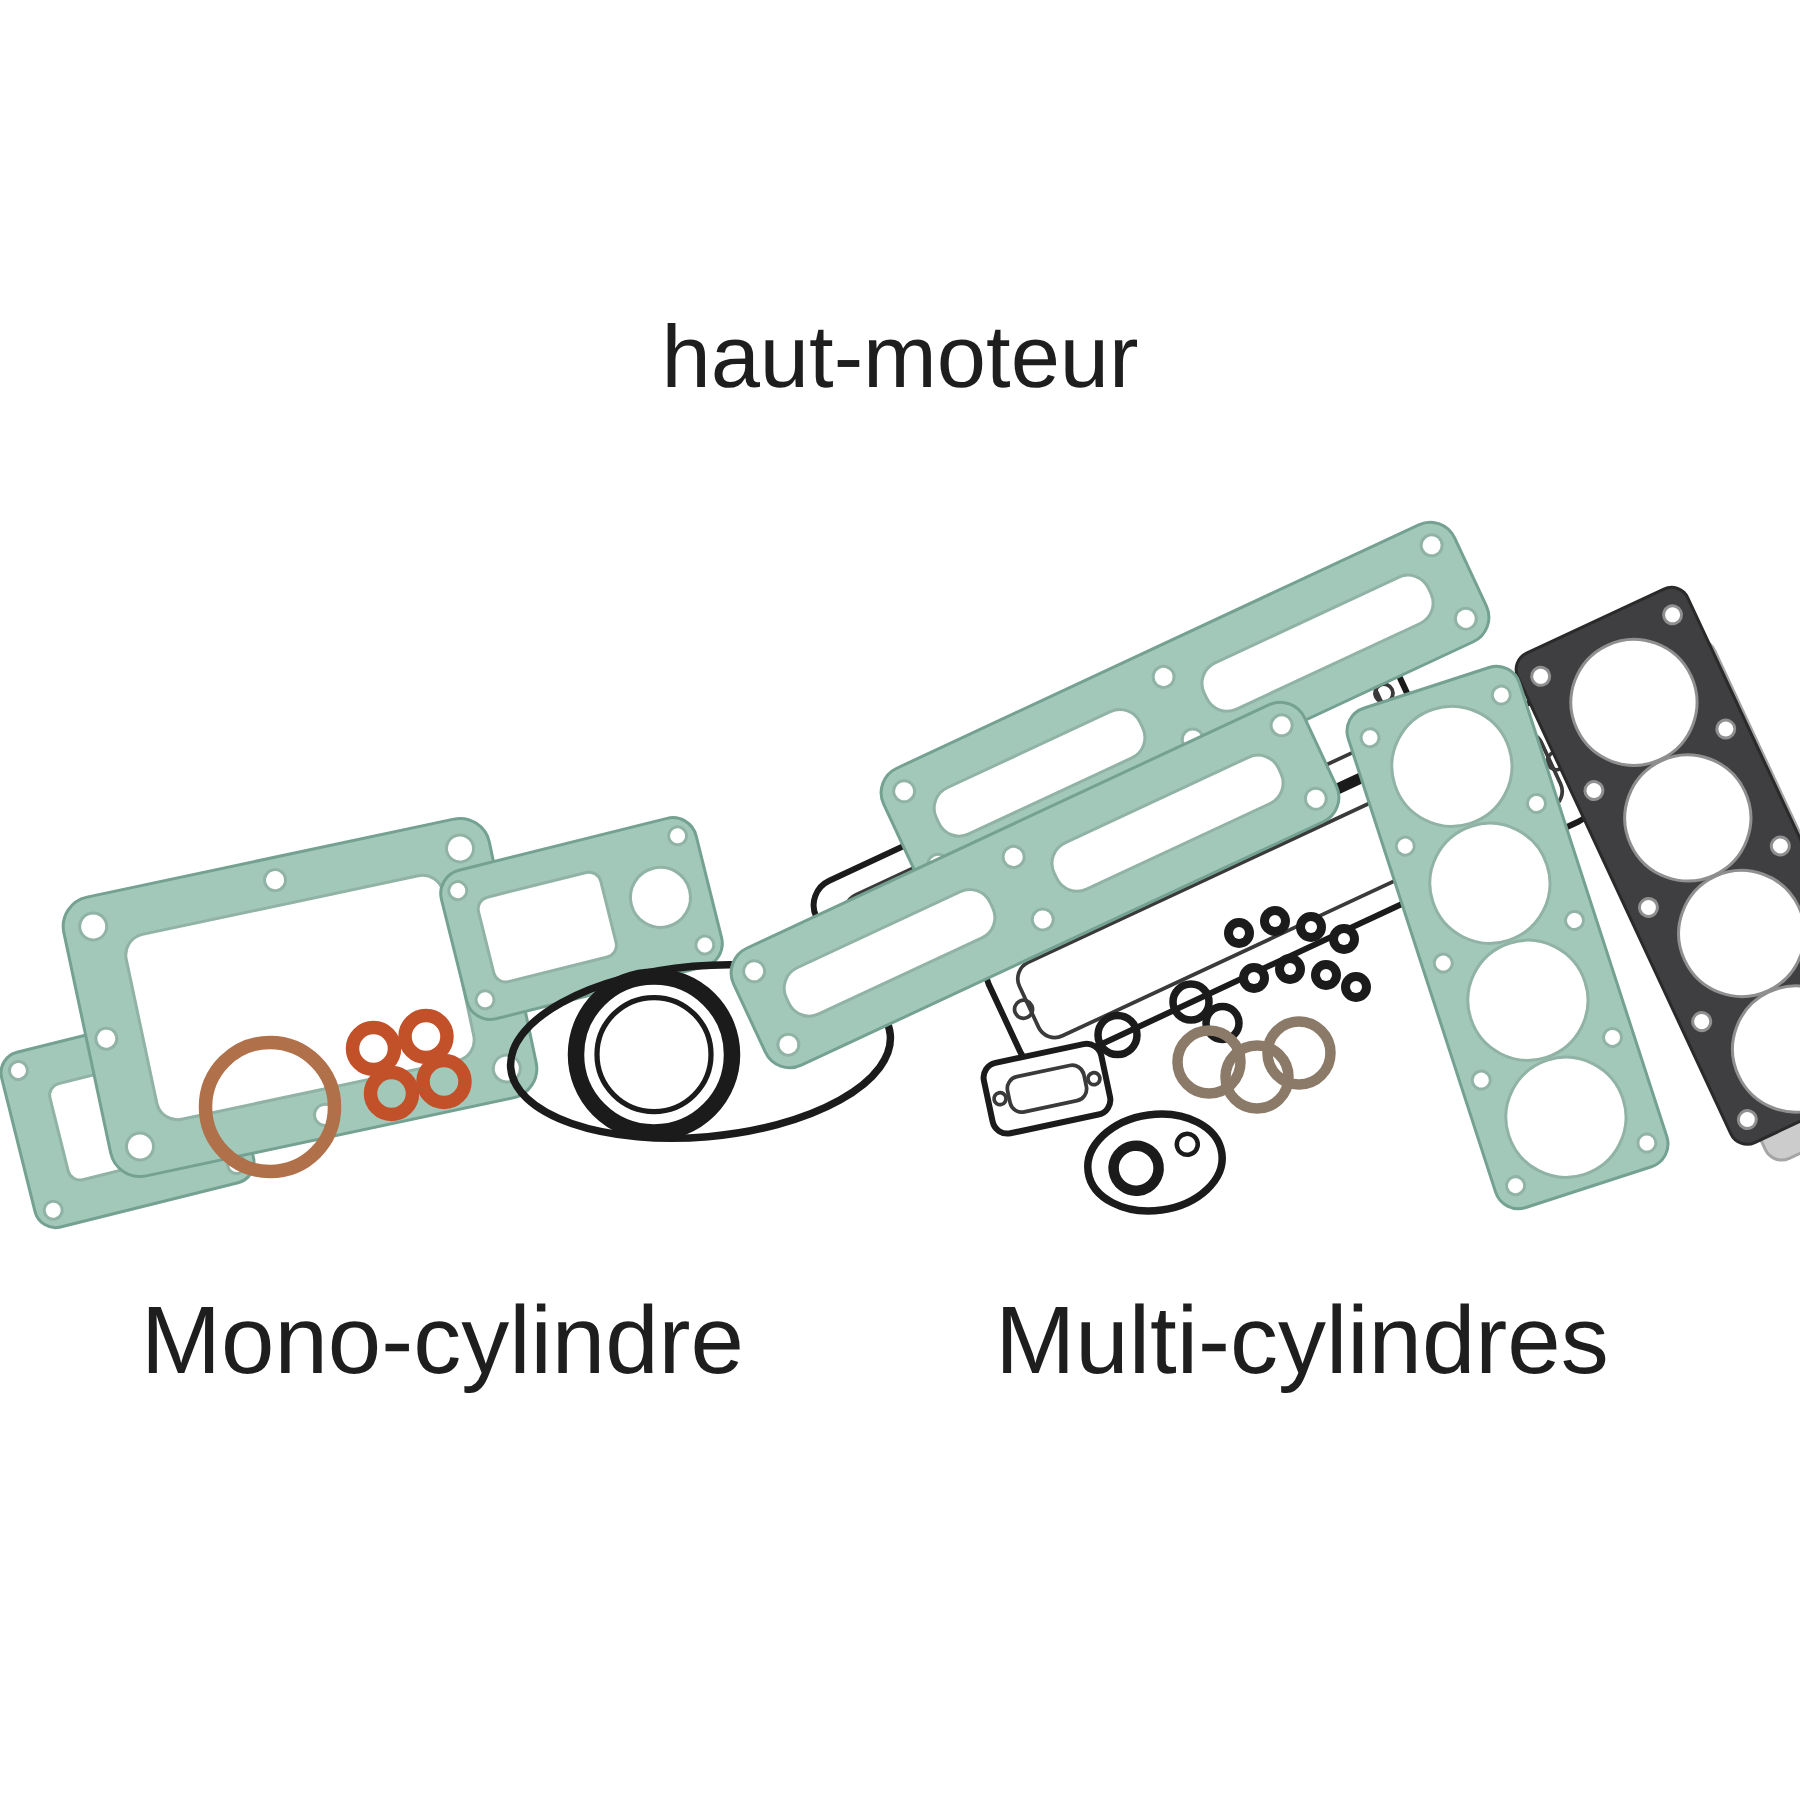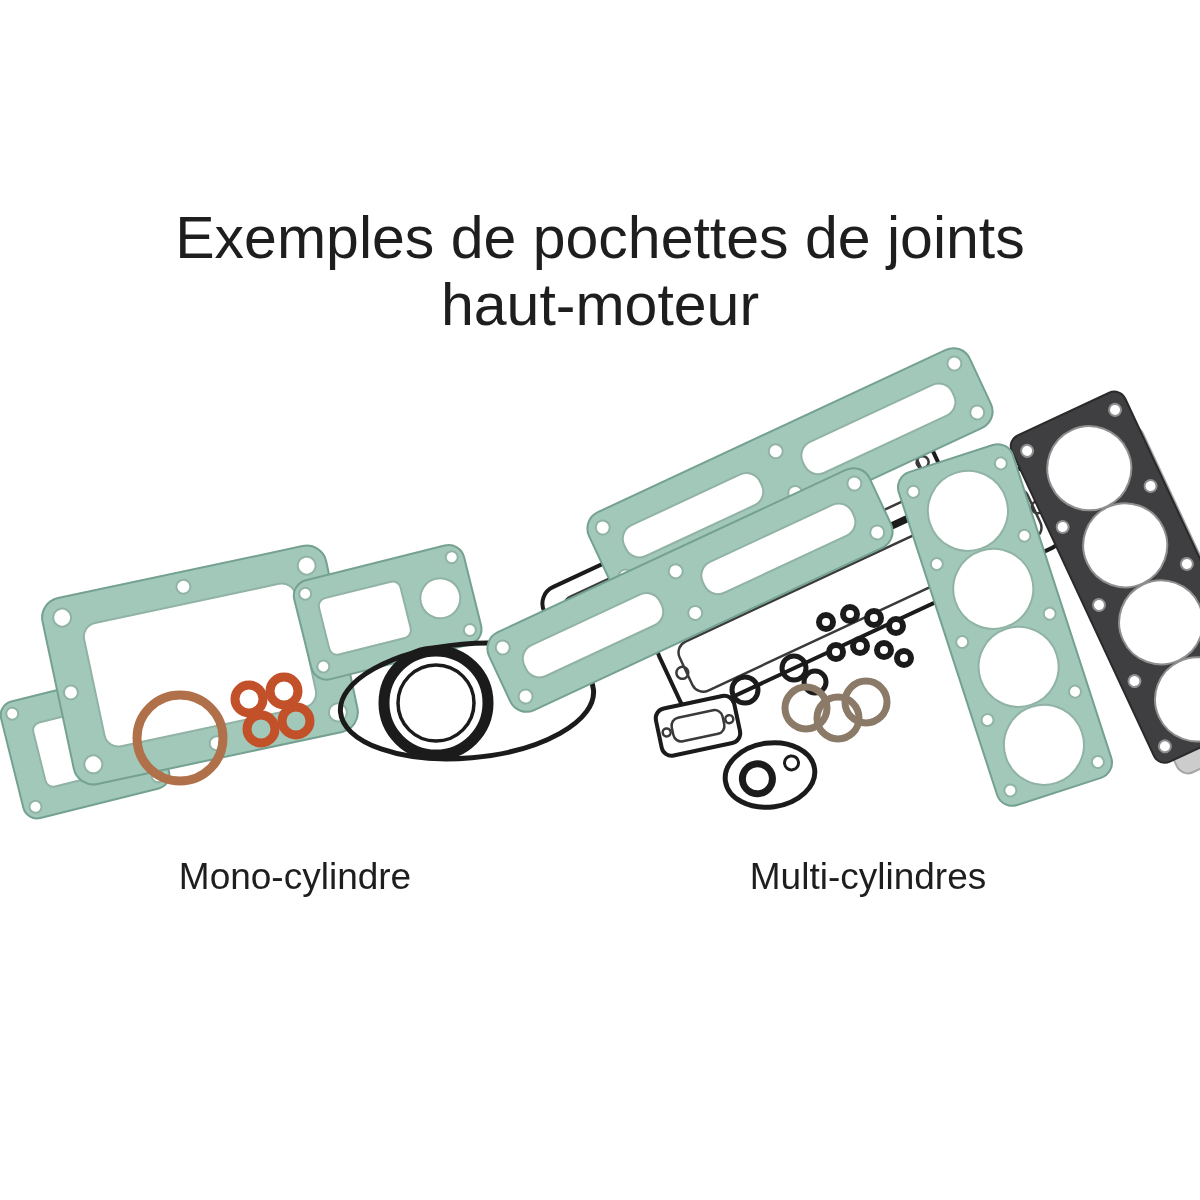--- a/index.html
+++ b/index.html
@@ -12,21 +12,21 @@
     overflow:hidden;
   }
   .title{
     position:absolute;top:205px;left:0;right:0;
     text-align:center;
     font-size:59px;line-height:1.14;font-weight:400;
     color:var(--text,#1e1e1e);
   }
   .caption{
     position:absolute;top:856px;
-    font-size:37px;font-weight:400;text-align:center;
+    font-size:64px;font-weight:400;text-align:center;
     color:var(--text,#1e1e1e);
   }
   .caption.left{left:20px;width:550px;}
   .caption.right{left:558px;width:620px;}
   .art{position:absolute;inset:0;}
 
   
   .g-teal{fill:var(--teal,#a2c8b9);stroke:var(--teal-dark,#74a191);stroke-width:2;}
   .g-hole{fill:#fff;stroke:var(--hole-stroke,#90b3a6);stroke-width:2;}
   .ring-black{fill:none;stroke:var(--black,#1b1b1b);}
@@ -38,21 +38,20 @@
   .outline-gasket{fill:#fff;stroke:var(--black,#1b1b1b);}
   .outline-inner{fill:none;stroke:#3a3a3a;stroke-width:2.5;}
   .seal{fill:var(--black,#1b1b1b);}
   .seal-hole{fill:#fff;}
   .ring-metal{fill:none;stroke:var(--metal,#8c7a68);}
 </style>
 </head>
 <body>
 
 <div class="title">
-  <div>Exemples de pochettes de joints</div>
   <div>haut-moteur</div>
 </div>
 
 <svg class="art" viewBox="0 0 1200 1200" width="1200" height="1200" xmlns="http://www.w3.org/2000/svg">
 
   <defs>
     <g id="cam-teal">
       <rect class="g-teal" x="0" y="0" width="420" height="86" rx="18"></rect>
       <rect class="g-hole" x="28" y="26" width="150" height="34" rx="15"></rect>
       <rect class="g-hole" x="225" y="26" width="165" height="34" rx="15"></rect>

